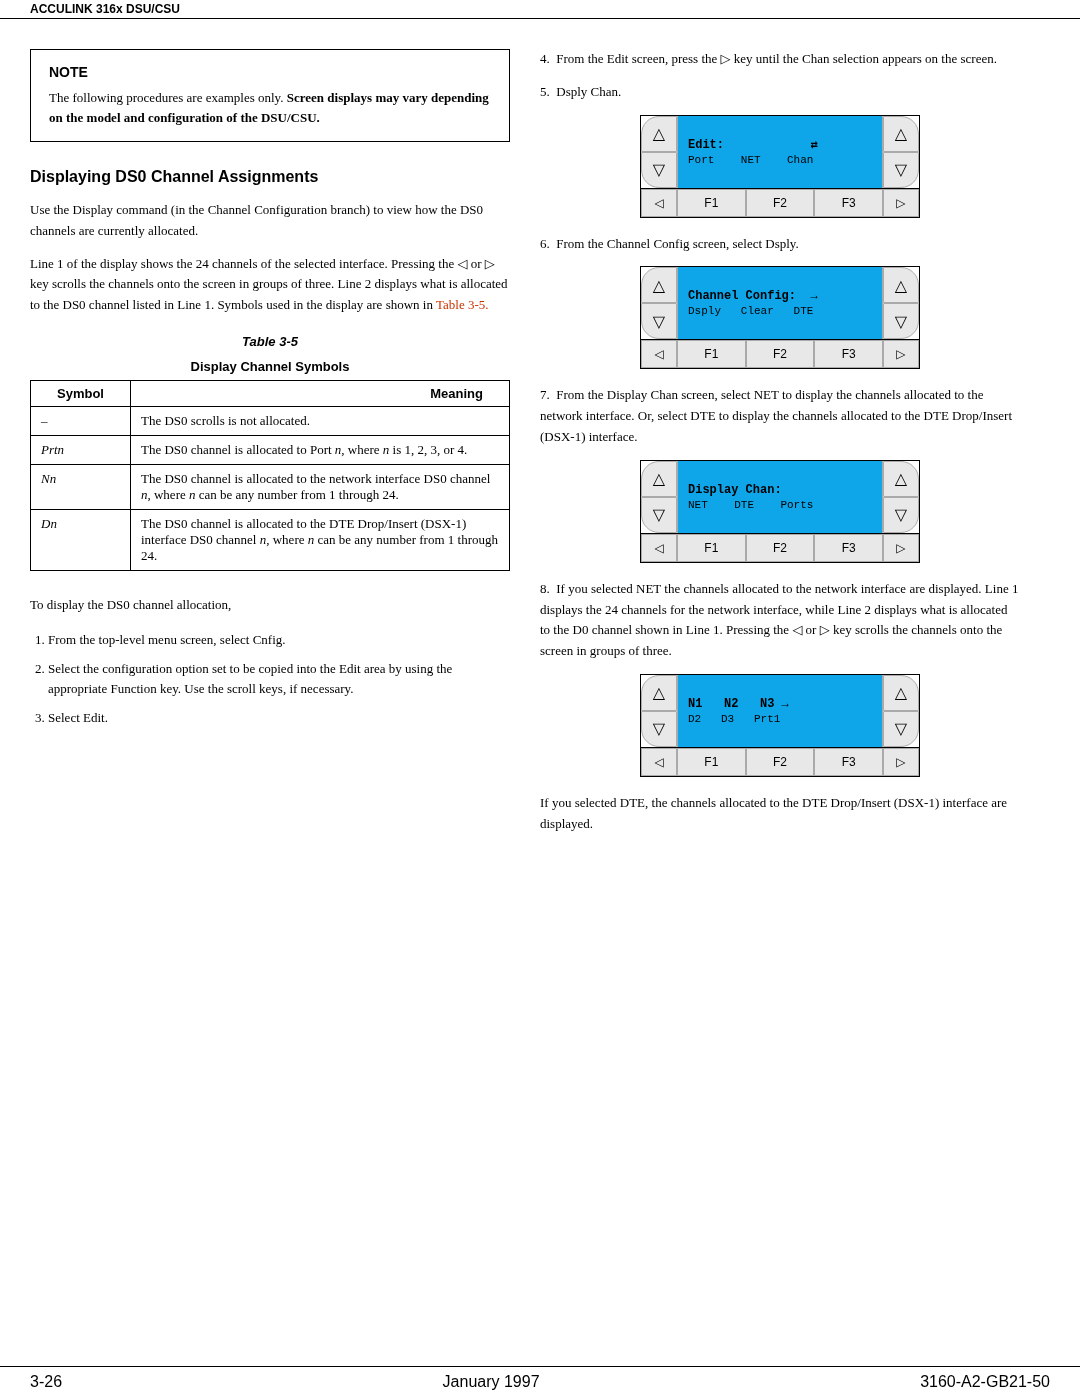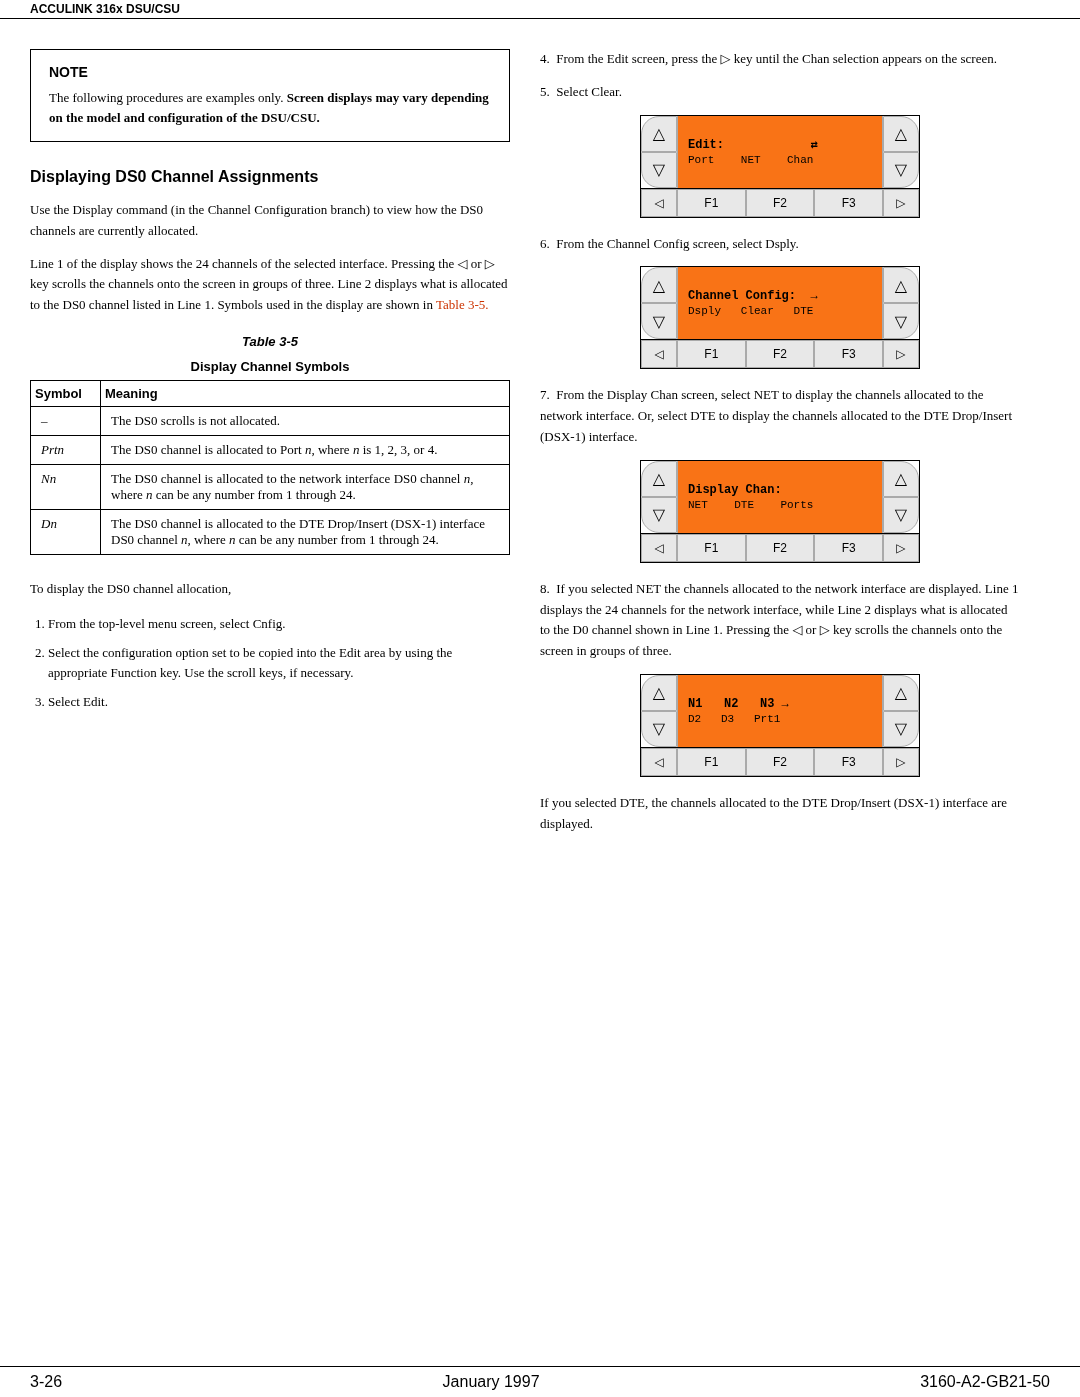--- a/index.html
+++ b/index.html
@@ -85,25 +85,25 @@
       font-family: Arial, sans-serif;
       margin-bottom: 6px;
     }
     table.channel-table {
       width: 100%;
       border-collapse: collapse;
       font-size: 13px;
     }
     table.channel-table th {
       border: 1.5px solid #000;
-      padding: 5px 4px;
+      padding: 5px 26px;
       background: #fff;
       font-family: Arial, sans-serif;
       font-weight: bold;
-      text-align: left;
+      text-align: right;
     }
     table.channel-table td {
       border: 1.5px solid #000;
       padding: 6px 10px;
       vertical-align: top;
       text-align: left;
     }
     table.channel-table td:first-child {
       width: 70px;
       font-style: italic;
@@ -140,21 +140,21 @@
     .lcd-btn.down-left { grid-column: 1; grid-row: 2; border-radius: 0 0 0 50%; }
     .lcd-btn.down-right { grid-column: 3; grid-row: 2; border-radius: 0 0 50% 0; }
     .lcd-display {
       grid-column: 2;
       grid-row: 1 / span 2;
       border-left: 1px solid #aaa;
       border-right: 1px solid #aaa;
       padding: 6px 10px;
       font-family: 'Courier New', Courier, monospace;
       font-size: 13px;
-      background: #f97316;
+      background: #0ea5e9;
       display: flex;
       flex-direction: column;
       justify-content: center;
     }
     .lcd-display .lcd-line1 {
       font-weight: bold;
       font-size: 12px;
       margin-bottom: 2px;
     }
     .lcd-display .lcd-line2 {
@@ -270,21 +270,21 @@
 
   </div>
 
   <div class="right-col">
 
     <p class="body-text">
       4. &nbsp;<span>From the Edit screen, press the ▷ key until the Chan selection appears on the screen.</span>
     </p>
 
     <p class="body-text">
-      5. &nbsp;<span>Select Clear.</span>
+      5. &nbsp;<span>Dsply Chan.</span>
     </p>
 
     <div class="widget-center">
       <div>
         <div class="lcd-outer">
           <div class="lcd-btn up-left">△</div>
           <div class="lcd-display">
             <div class="lcd-line1">Edit: &nbsp;&nbsp;&nbsp;&nbsp;&nbsp;&nbsp;&nbsp;&nbsp;&nbsp;&nbsp;&nbsp;⇄</div>
             <div class="lcd-line2">Port &nbsp;&nbsp; NET &nbsp;&nbsp; Chan</div>
           </div>

